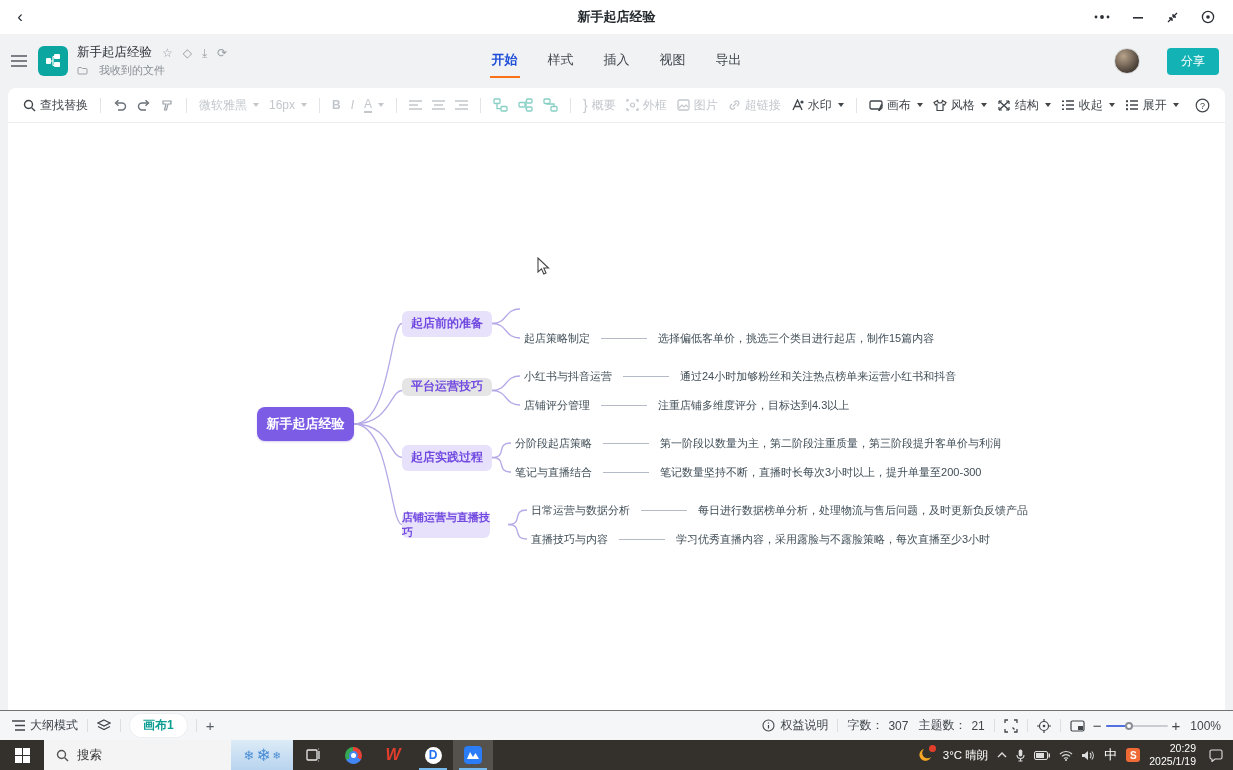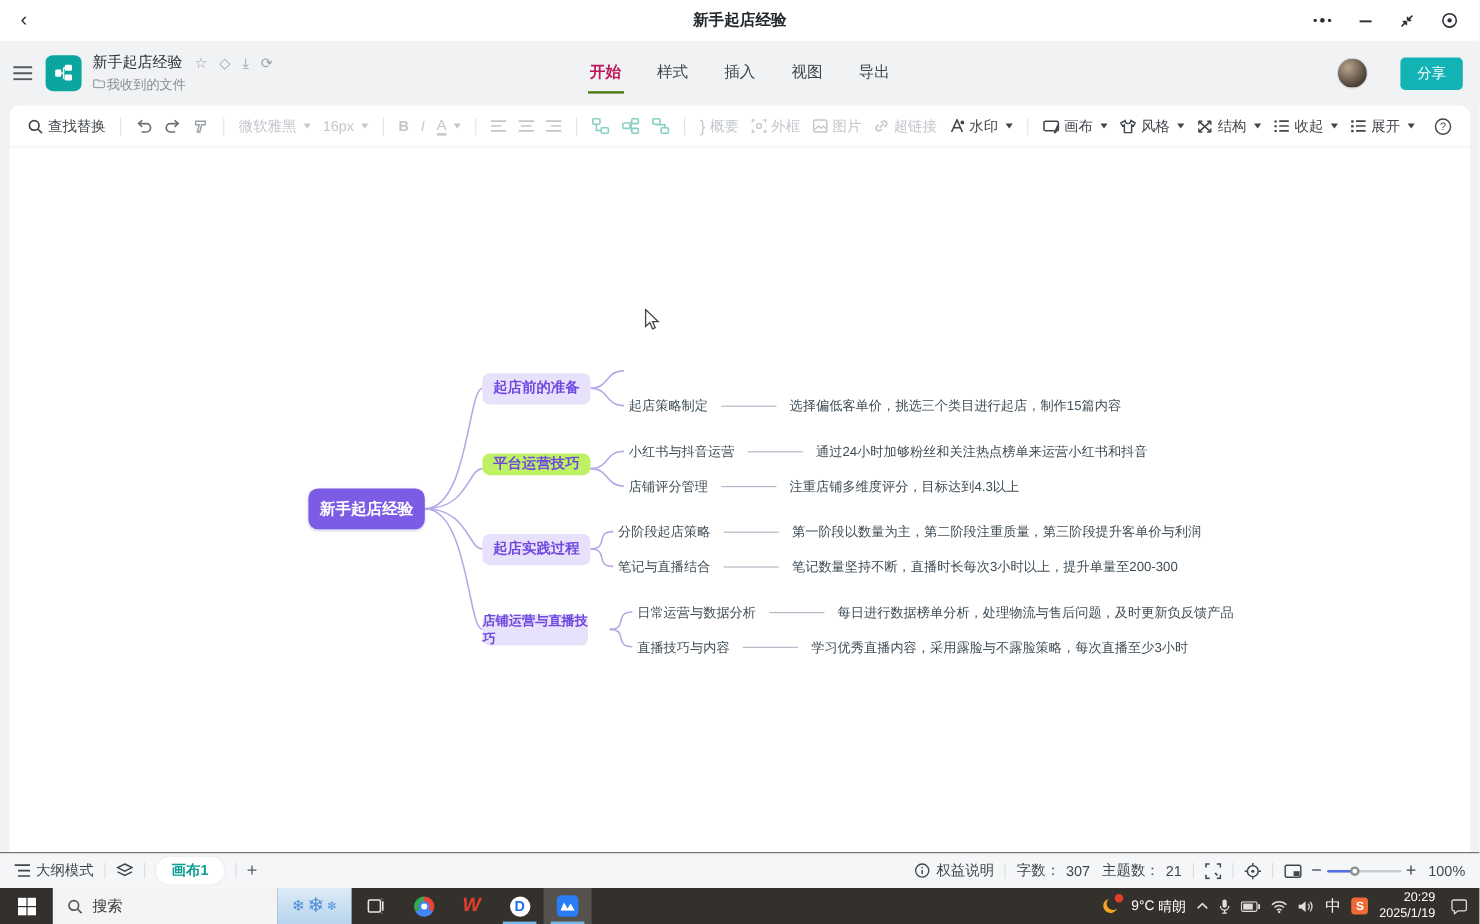--- a/index.html
+++ b/index.html
@@ -14,24 +14,24 @@
   .win-controls { margin-left:auto; display:flex; align-items:center; gap:22px; padding-right:18px; z-index:2; }
   .win-controls svg { display:block; }
 
   
   .dochdr { position:absolute; top:34px; left:0; width:100%; height:54px; background:#f1f2f4; display:flex; align-items:center; }
   .hamburger { width:38px; display:flex; justify-content:center; color:#555b61; }
   .appicon { width:30px; height:30px; border-radius:6px; background:#0ca6a0; display:flex; align-items:center; justify-content:center; margin-right:9px; }
   .docmeta { display:flex; flex-direction:column; gap:2px; }
   .docline1 { display:flex; align-items:center; gap:10px; font-size:12.5px; color:#2a2f35; }
   .docline1 .mini { color:#9aa0a6; font-size:12px; }
-  .docline2 { display:flex; align-items:center; gap:1px; font-size:11px; color:#878d93; }
+  .docline2 { display:flex; align-items:center; gap:11px; font-size:11px; color:#878d93; }
   .tabs { position:absolute; left:0; right:0; display:flex; justify-content:center; gap:26px; pointer-events:none; }
   .tab { font-size:13px; color:#40464c; padding:7px 2px; cursor:pointer; pointer-events:auto; }
-  .tab.active { color:#be185d; font-weight:bold; border-bottom:2px solid #4d7c0f; }
+  .tab.active { color:#1d4ed8; font-weight:bold; border-bottom:2px solid #f97316; }
   .hdr-right { margin-left:auto; display:flex; align-items:center; gap:27px; padding-right:14px; z-index:2; }
   .avatar { width:26px; height:26px; border-radius:50%; background:radial-gradient(circle at 35% 30%, #b9a48c, #4b4137 70%); border:1px solid #d8dadd; }
   .share-btn { background:#13b2b5; color:#fff; font-size:12px; padding:5px 14px; border-radius:4px; cursor:pointer; }
 
   
   .panel { position:absolute; top:88px; left:8px; width:1217px; height:622px; background:#fff; border-radius:8px 8px 0 0; }
   .toolbar { height:35px; display:flex; align-items:center; padding:0 10px; border-bottom:1px solid #ebedef; font-size:12px; color:#41464b; white-space:nowrap; }
   .tb-sep { width:1px; height:15px; background:#e2e4e7; margin:0 7px; flex:none; }
   .tbtn { display:flex; align-items:center; gap:4px; padding:0 5px; cursor:pointer; flex:none; }
   .tbtn svg { display:block; }
@@ -342,21 +342,21 @@
       <svg id="cursor" width="14" height="20" viewBox="0 0 14 20" style="left:529px; top:134px;">
         <path d="M1 1 L1 15 L4.5 11.8 L6.8 17 L9 16 L6.8 11 L11.5 11 Z" fill="#fff" stroke="#444" stroke-width="1.1"></path>
       </svg>
     <div class="mm-root" style="left: 249px; top: 284px; width: 97px; height: 34px; background: rgb(124, 92, 228);">新手起店经验</div>
         <div class="mm-branch" style="left: 394px; top: 187.5px; width: 90px; height: 26px; background: rgb(231, 225, 251); color: rgb(113, 73, 224); font-size: 12px;">起店前的准备</div>
         <div class="mm-row" style="left: 516px; top: 206px;">
           <span class="mm-topic">起店策略制定</span>
           <span class="mm-dash"></span>
           <span class="mm-note">选择偏低客单价，挑选三个类目进行起店，制作15篇内容</span>
         </div>
-        <div class="mm-branch" style="left: 394px; top: 254.5px; width: 90px; height: 18px; background: #bef264; color: rgb(113, 73, 224); font-size: 12px;">平台运营技巧</div>
+        <div class="mm-branch" style="left: 394px; top: 254.5px; width: 90px; height: 18px; background: #e5e5e5; color: rgb(113, 73, 224); font-size: 12px;">平台运营技巧</div>
         <div class="mm-row" style="left: 516px; top: 244px;">
           <span class="mm-topic">小红书与抖音运营</span>
           <span class="mm-dash"></span>
           <span class="mm-note">通过24小时加够粉丝和关注热点榜单来运营小红书和抖音</span>
         </div>
         <div class="mm-row" style="left: 516px; top: 273px;">
           <span class="mm-topic">店铺评分管理</span>
           <span class="mm-dash"></span>
           <span class="mm-note">注重店铺多维度评分，目标达到4.3以上</span>
         </div>
@@ -498,21 +498,21 @@
         <span class="tk-underline"></span>
       </span>
     </div>
     <span class="tk-spring"></span>
     <div class="tray">
       <span class="t-item">
         <span class="moonwrap"><svg width="16" height="16" viewBox="0 0 16 16">
               <path d="M13 10 A6 6 0 1 1 6 2 A5 5 0 0 0 13 10Z" fill="#f5a623"></path>
             </svg><span class="badge"></span></span>
       </span>
-      <span class="t-item"><span>9°C</span>&nbsp;<span>晴朗</span></span>
+      <span class="t-item"><span>3°C</span>&nbsp;<span>晴朗</span></span>
       <span class="t-item">
           <svg width="10" height="6" viewBox="0 0 10 6">
             <path d="M1 5 L5 1 L9 5" fill="none" stroke="#ddd" stroke-width="1.4"></path>
           </svg>
         </span>
       <span class="t-item">
           <svg width="9" height="13" viewBox="0 0 9 13">
             <rect x="2.7" y="0.5" width="3.6" height="7" rx="1.8" fill="#ddd"></rect>
             <path d="M1 6 a3.5 3.5 0 0 0 7 0 M4.5 9.5 V12 M2.5 12 h4" stroke="#ddd" stroke-width="1.1" fill="none"></path>
           </svg>

